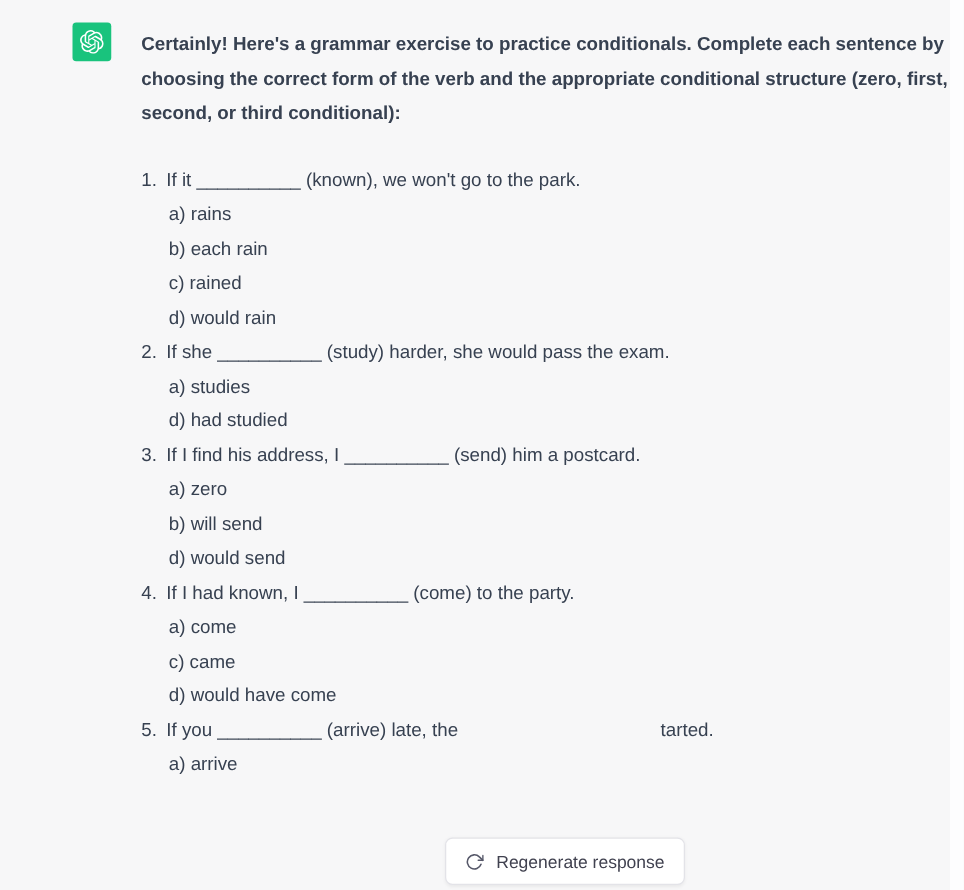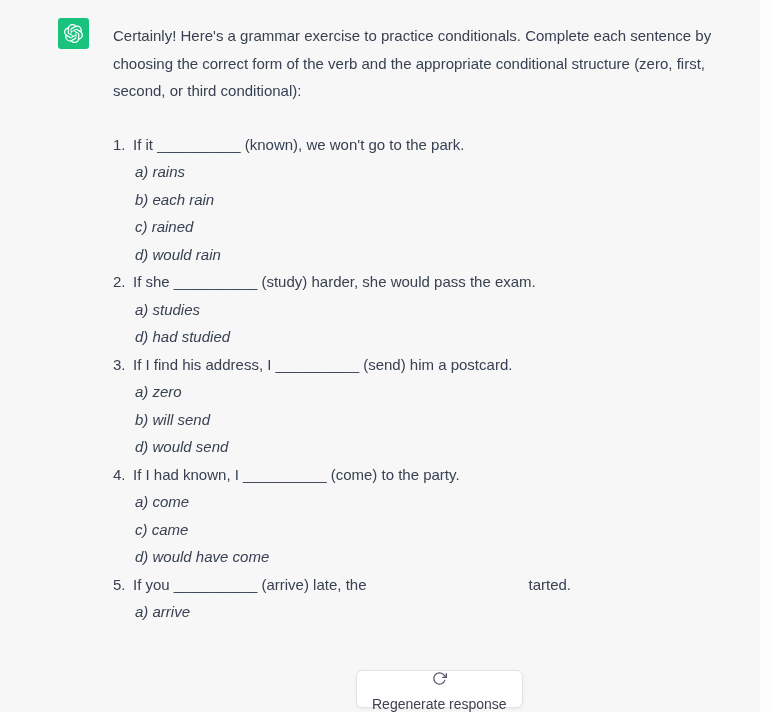--- a/index.html
+++ b/index.html
@@ -29,35 +29,35 @@
   .avatar svg { width: 19px; height: 19px; fill: #ffffff; }
   .content {
     position: absolute;
     left: 113px; top: 22px;
     width: 650px;
     font-size: 15px;
   }
   .intro-line {
     line-height: 27.5px;
     white-space: nowrap;
+    font-weight: bold;
   }
   .qlist { margin-top: 26px; }
   .q-line {
     line-height: 27.5px;
     white-space: nowrap;
   }
   .q-num {
     display: inline-block;
     width: 20px;
   }
   .opt {
     line-height: 27.5px;
     padding-left: 22px;
     white-space: nowrap;
-    font-style: italic;
   }
   .btn-spacer {
     display: inline-block;
     width: 162px;
   }
   .regen-btn {
     position: absolute;
     left: 356px; top: 670px;
     height: 38px;
     display: flex;
@@ -66,21 +66,20 @@
     padding: 0 15px;
     background: #ffffff;
     border: 1px solid #e3e3e8;
     border-radius: 6px;
     box-shadow: 0 1px 3px rgba(0,0,0,0.06);
     font-family: "Liberation Sans", sans-serif;
     font-size: 14px;
     color: #40414f;
     cursor: pointer;
     z-index: 10;
-    flex-direction: column;
   }
   .regen-icon { display: flex; align-items: center; }
   .regen-icon svg { width: 15px; height: 15px; stroke: #565869; fill: none; stroke-width: 2; stroke-linecap: round; stroke-linejoin: round; }
 </style>
 </head>
 <body>
 
 <div class="right-strip"></div>
 
 <div class="avatar">

